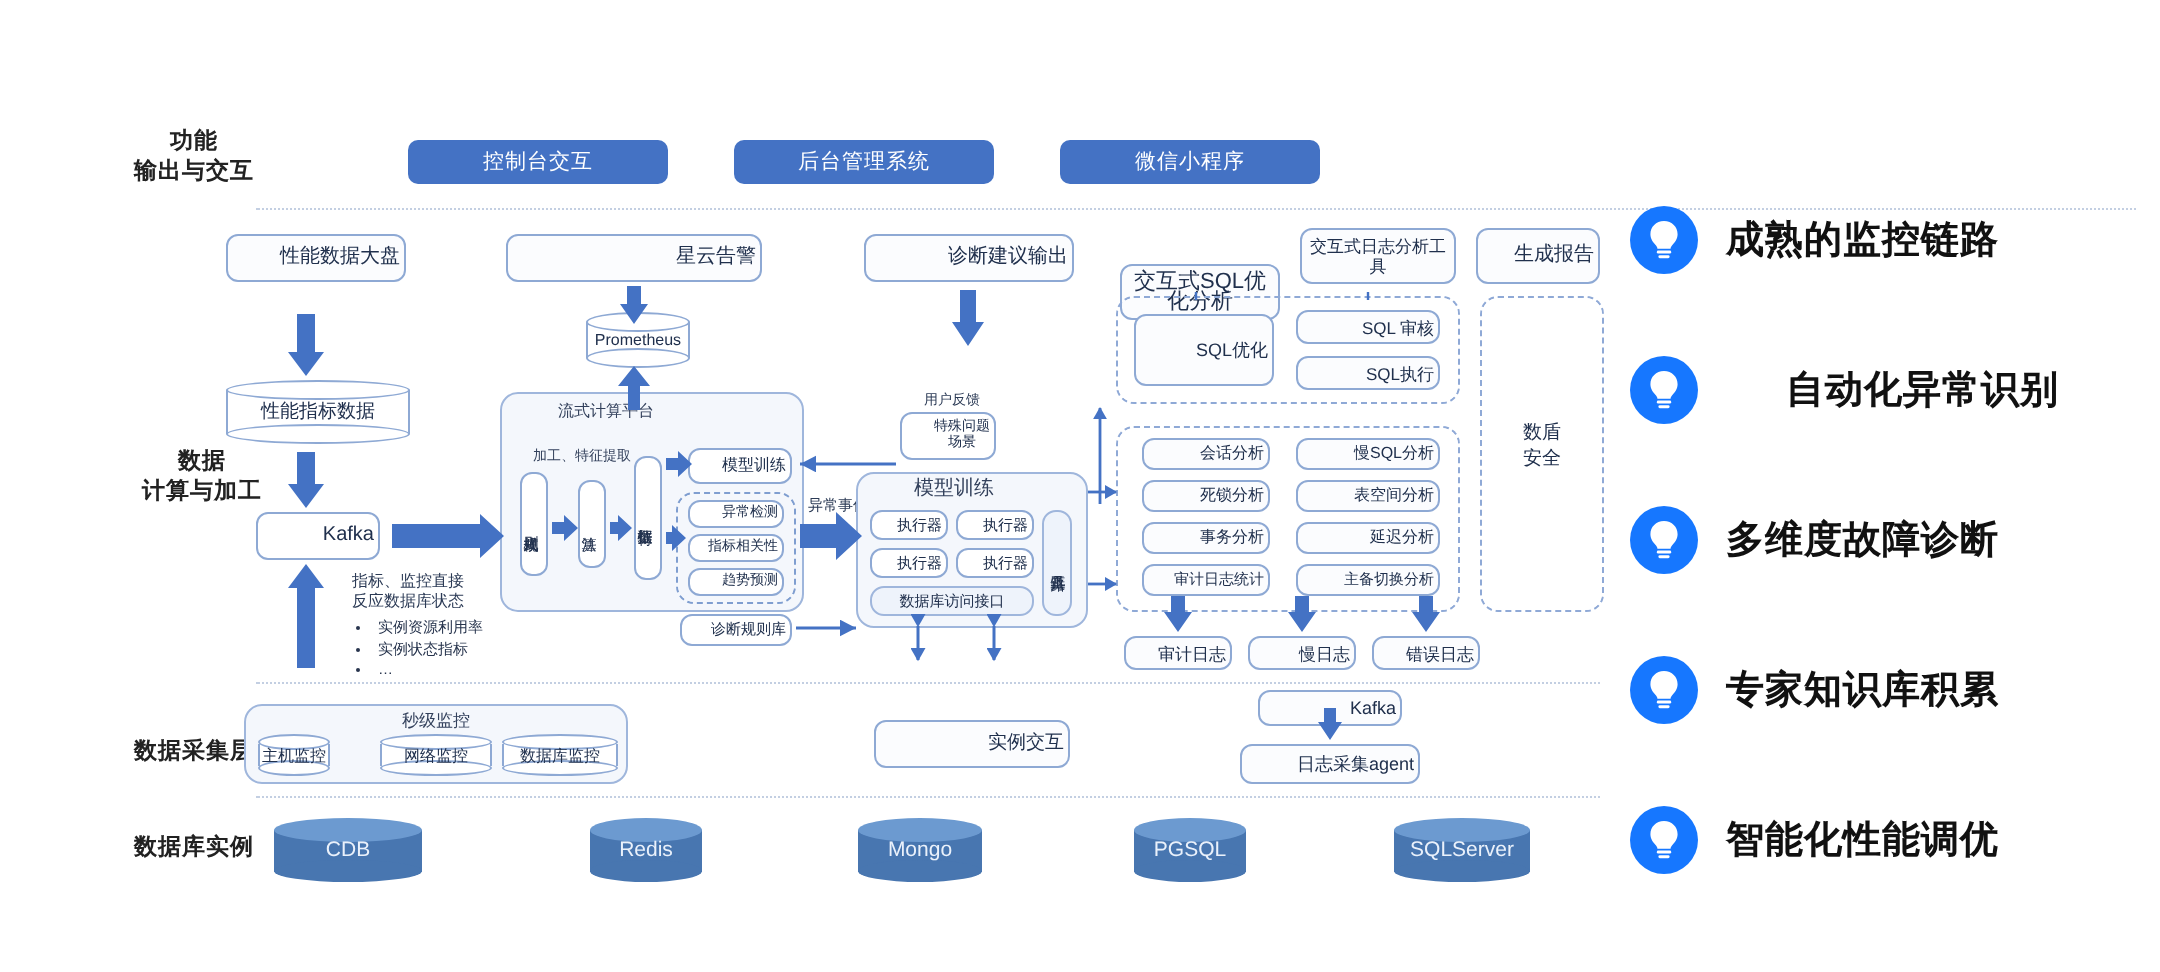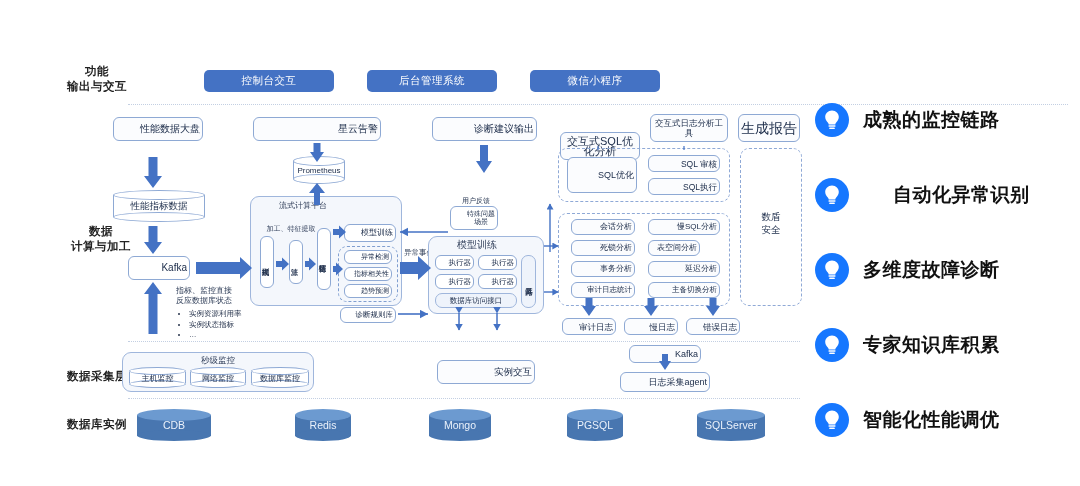--- a/index.html
+++ b/index.html
@@ -96,21 +96,21 @@
   </div>
   <div class="abs wbox lite" style="left:432px;top:117px;width:105px;height:24px;">
     <span>诊断建议输出</span>
   </div>
   <div class="abs wbox lite" style="left:560px;top:132px;width:80px;height:28px;font-size:11px;line-height:10px;">
     <span>交互式SQL优化分析</span>
   </div>
   <div class="abs wbox lite" style="left:650px;top:114px;width:78px;height:28px;font-size:8.5px;line-height:10px;">
     <span>交互式日志分析工具</span>
   </div>
-  <div class="abs wbox lite" style="left:738px;top:114px;width:62px;height:28px;font-size:14px;">
+  <div class="abs wbox lite" style="left:738px;top:114px;width:62px;height:28px;font-size:10px;">
     <span>生成报告</span>
   </div>
 
   <div class="cylw" style="left:293px;top:156px;width:52px;height:28px;">
     <div class="body"></div>
     <div class="top"></div>
     <div class="bot"></div>
     <div class="lbl" style="font-size:8px;">Prometheus</div>
   </div>
 
@@ -213,21 +213,21 @@
   <div class="abs dashsq" style="left:558px;top:213px;width:172px;height:93px;border-style:dashed;"></div>
   <div class="abs wbox lite" style="left:571px;top:219px;width:64px;height:16px;font-size:8px;">
     <span>会话分析</span>
   </div>
   <div class="abs wbox lite" style="left:648px;top:219px;width:72px;height:16px;font-size:8px;">
     <span>慢SQL分析</span>
   </div>
   <div class="abs wbox lite" style="left:571px;top:240px;width:64px;height:16px;font-size:8px;">
     <span>死锁分析</span>
   </div>
-  <div class="abs wbox lite" style="left:648px;top:240px;width:52px;height:16px;font-size:8px;">
+  <div class="abs wbox lite" style="left:648px;top:240px;width:72px;height:16px;font-size:8px;">
     <span>表空间分析</span>
   </div>
   <div class="abs wbox lite" style="left:571px;top:261px;width:64px;height:16px;font-size:8px;">
     <span>事务分析</span>
   </div>
   <div class="abs wbox lite" style="left:648px;top:261px;width:72px;height:16px;font-size:8px;">
     <span>延迟分析</span>
   </div>
   <div class="abs wbox lite" style="left:571px;top:282px;width:64px;height:16px;font-size:7.5px;">
     <span>审计日志统计</span>
@@ -241,21 +241,21 @@
   </div>
   <div class="abs wbox lite" style="left:624px;top:318px;width:54px;height:17px;font-size:8.5px;">
     <span>慢日志</span>
   </div>
   <div class="abs wbox lite" style="left:686px;top:318px;width:54px;height:17px;font-size:8.5px;">
     <span>错误日志</span>
   </div>
 
   <div class="abs panel" style="left:122px;top:352px;width:192px;height:40px;"></div>
   <div class="abs tinytxt" style="left:122px;top:355px;width:192px;font-size:8.5px;">秒级监控</div>
-  <div class="cylw" style="left:129px;top:367px;width:57px;height:21px;">
+  <div class="cylw" style="left:129px;top:367px;width:36px;height:21px;">
     <div class="body"></div>
     <div class="top" style="height:8px;"></div>
     <div class="bot" style="height:8px;"></div>
     <div class="lbl" style="font-size:8px;">主机监控</div>
   </div>
   <div class="cylw" style="left:190px;top:367px;width:56px;height:21px;">
     <div class="body"></div>
     <div class="top" style="height:8px;"></div>
     <div class="bot" style="height:8px;"></div>
     <div class="lbl" style="font-size:8px;">网络监控</div>

